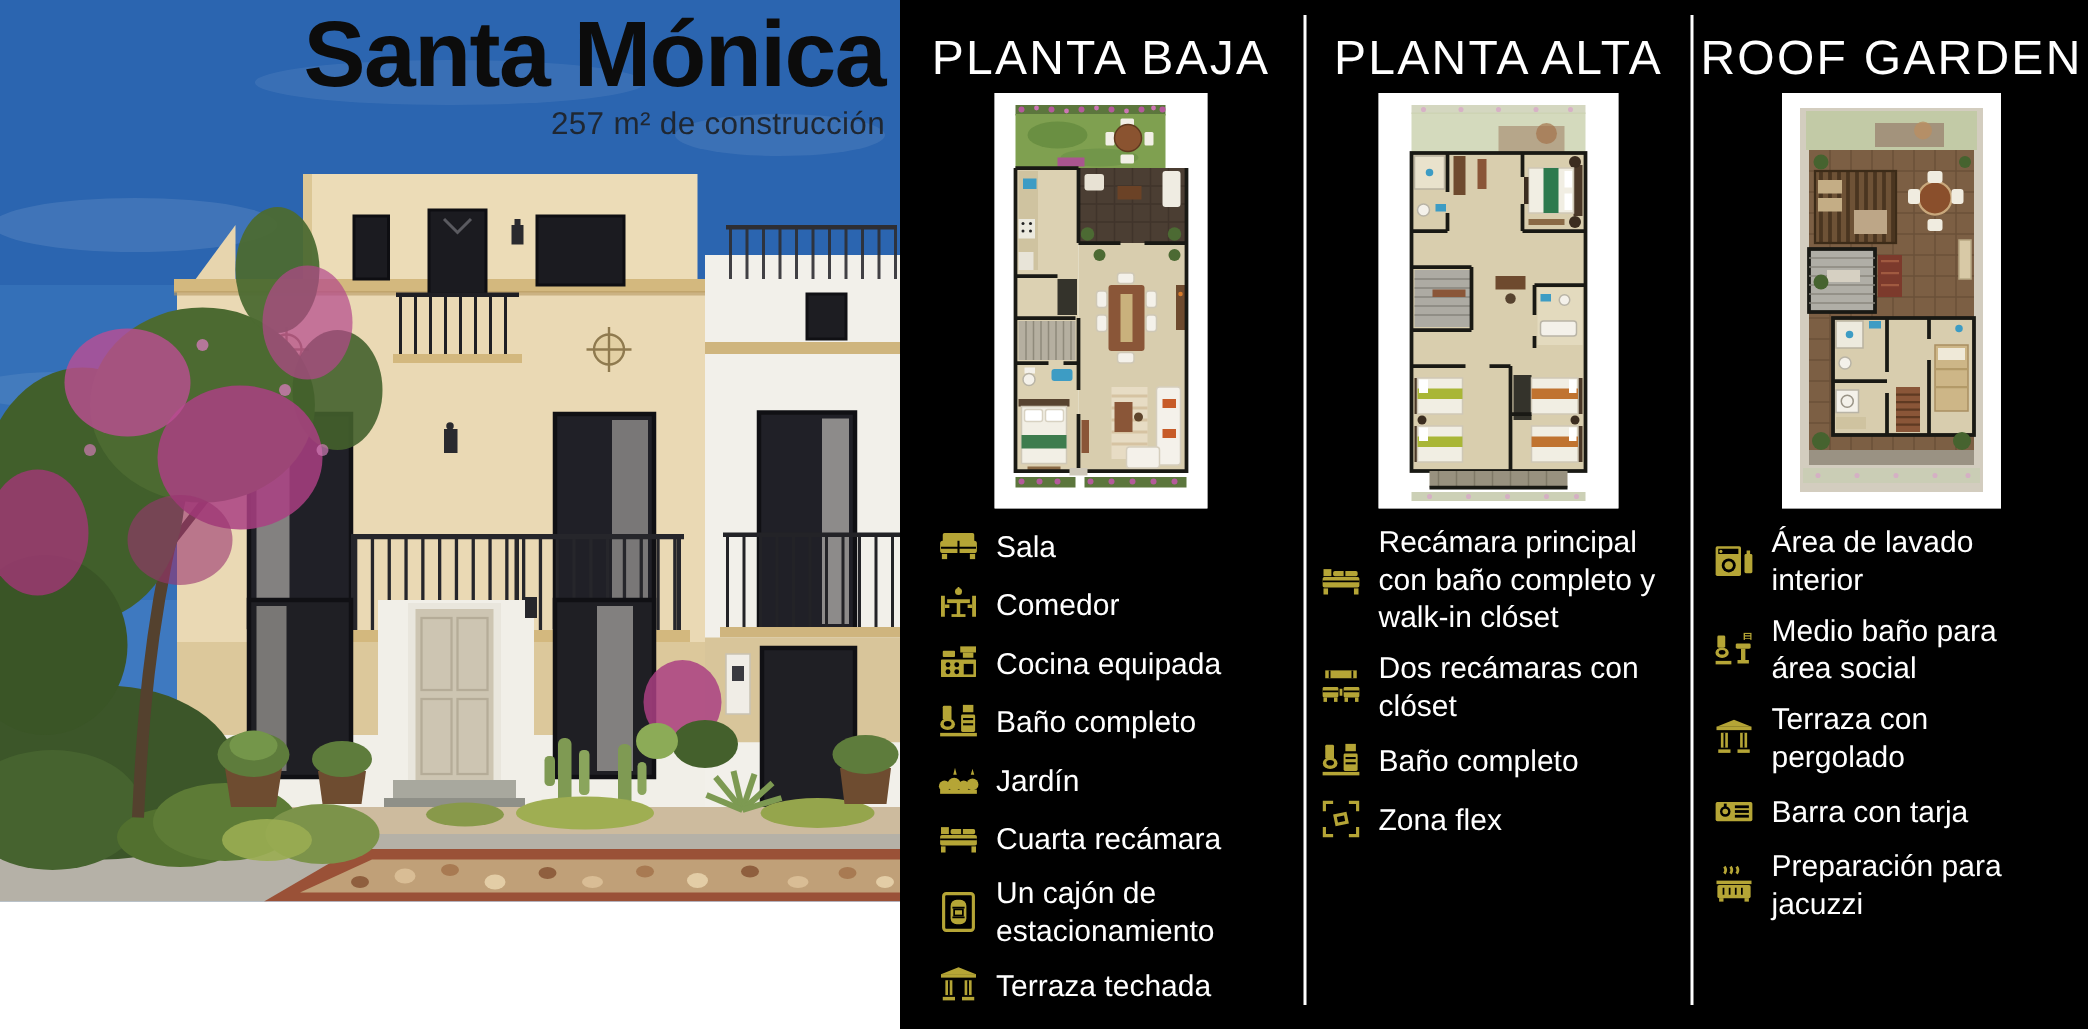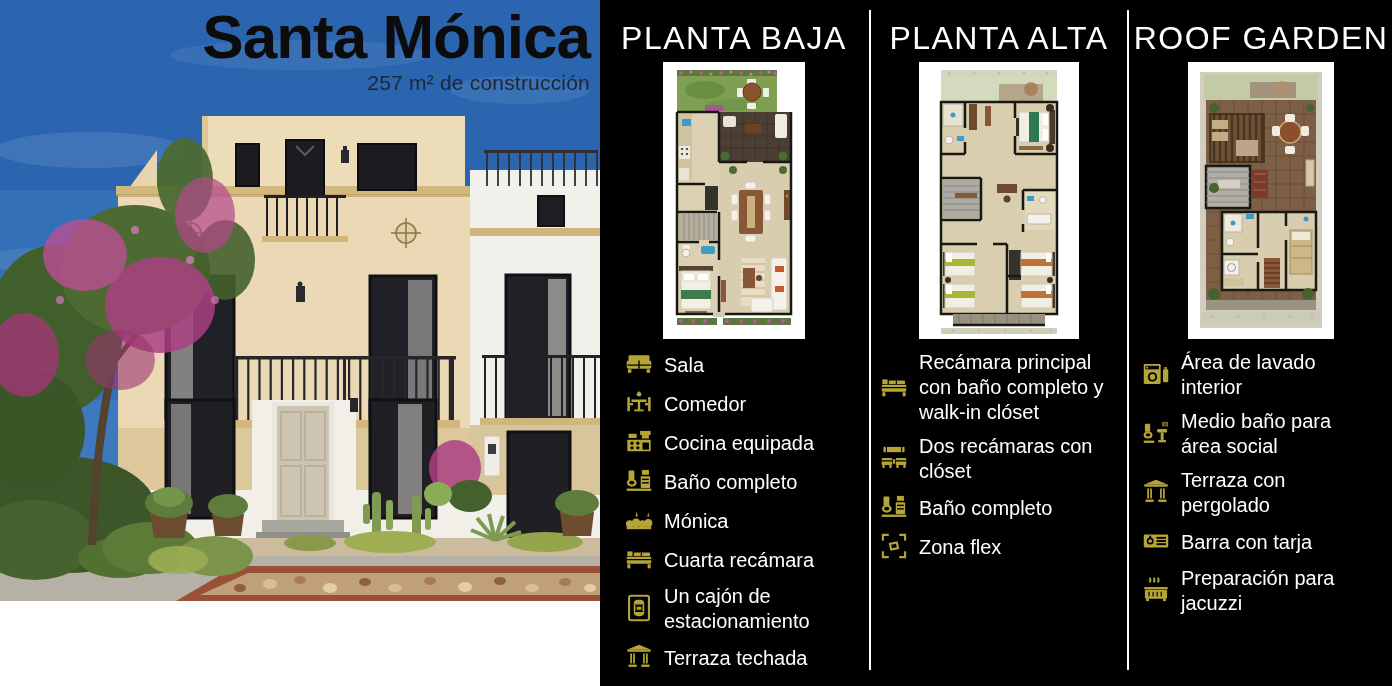--- a/index.html
+++ b/index.html
@@ -398,21 +398,21 @@
                 <g fill="#b5a536">
                   <circle cx="4" cy="15.5" r="3.2"></circle>
                   <circle cx="9.5" cy="14.5" r="3.8"></circle>
                   <circle cx="15" cy="15.5" r="3.2"></circle>
                   <circle cx="20" cy="14.5" r="3.4"></circle>
                   <rect x="1.5" y="17.5" width="21" height="2.4"></rect>
                   <path d="M9 9l1-4 1 4zM19 9l1-3.5 1 3.5z"></path>
                 </g>
               </svg>
             </span>
-            <span class="label">Mónica</span>
+            <span class="label">Jardín</span>
           </li>
           <li class="feature">
             <span class="ic">
               <svg viewBox="0 0 24 24" xmlns="http://www.w3.org/2000/svg">
                 <g fill="#b5a536">
                   <rect x="1.5" y="10" width="21" height="6" rx="1"></rect>
                   <rect x="2" y="5.5" width="4.5" height="4"></rect>
                   <rect x="7.5" y="6.5" width="14" height="3" rx="1"></rect>
                   <rect x="2" y="16.5" width="2.6" height="3.5"></rect>
                   <rect x="19.4" y="16.5" width="2.6" height="3.5"></rect>

